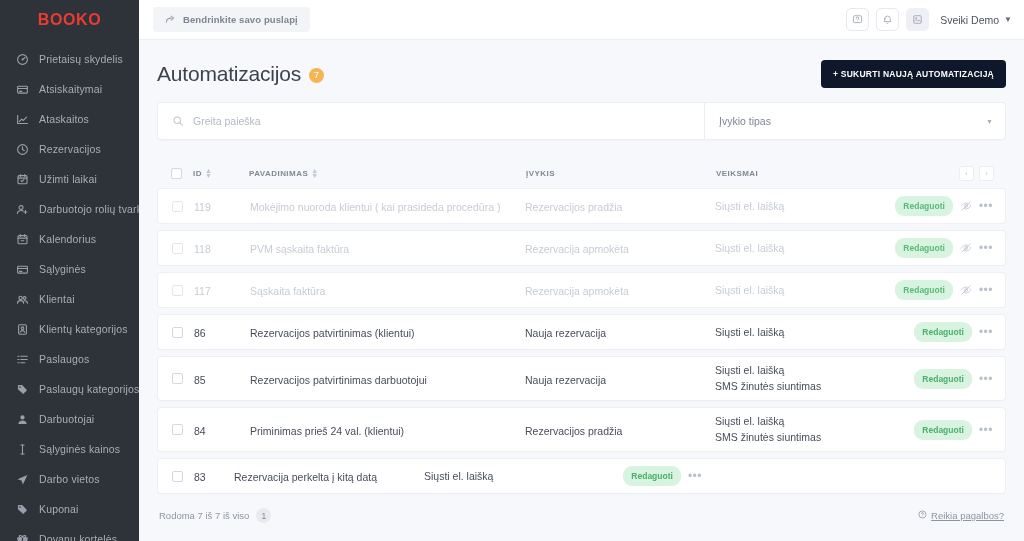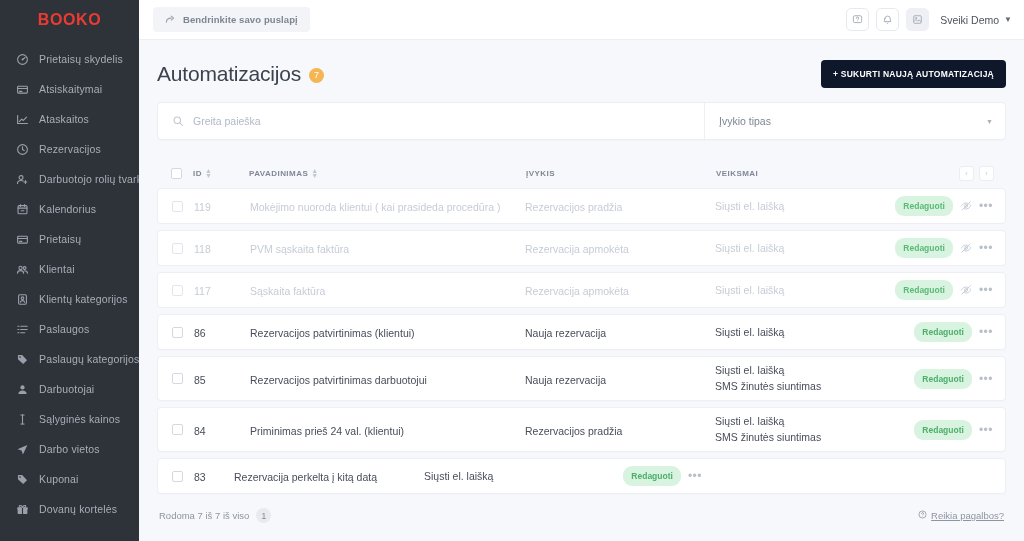--- a/index.html
+++ b/index.html
@@ -277,20 +277,31 @@
             <svg width="13" height="13" viewBox="0 0 16 16" fill="none" stroke="currentColor" stroke-width="1.35" stroke-linecap="round" stroke-linejoin="round">
               <circle cx="8" cy="8" r="6"></circle>
               <path d="M8 4.8V8l2.1 1.3"></path>
             </svg>
           </span>
           <span class="nav-label">Rezervacijos</span>
         </div>
         <div class="nav-item">
           <span class="nav-ico">
             <svg width="13" height="13" viewBox="0 0 16 16" fill="none" stroke="currentColor" stroke-width="1.35" stroke-linecap="round" stroke-linejoin="round">
+              <rect x="2.5" y="3.2" width="11" height="10" rx="1.3"></rect>
+              <path d="M2.5 6.3h11"></path>
+              <path d="M5.4 2v2.2M10.6 2v2.2"></path>
+              <path d="M6.2 9.4l1.2 1.2 2.3-2.4"></path>
+            </svg>
+          </span>
+          <span class="nav-label">Užimti laikai</span>
+        </div>
+        <div class="nav-item">
+          <span class="nav-ico">
+            <svg width="13" height="13" viewBox="0 0 16 16" fill="none" stroke="currentColor" stroke-width="1.35" stroke-linecap="round" stroke-linejoin="round">
               <circle cx="6.2" cy="5.6" r="2.4"></circle>
               <path d="M1.8 13c0-2.4 2-3.8 4.4-3.8 1 0 1.9.2 2.6.7"></path>
               <path d="M11.6 9.2v3.6M9.8 11h3.6"></path>
             </svg>
           </span>
           <span class="nav-label">Darbuotojo rolių tvarkyklė</span>
         </div>
         <div class="nav-item">
           <span class="nav-ico">
             <svg width="13" height="13" viewBox="0 0 16 16" fill="none" stroke="currentColor" stroke-width="1.35" stroke-linecap="round" stroke-linejoin="round">
@@ -303,21 +314,21 @@
           <span class="nav-label">Kalendorius</span>
         </div>
         <div class="nav-item">
           <span class="nav-ico">
             <svg width="13" height="13" viewBox="0 0 16 16" fill="none" stroke="currentColor" stroke-width="1.35" stroke-linecap="round" stroke-linejoin="round">
               <rect x="2" y="4" width="12" height="8.5" rx="1"></rect>
               <path d="M2 6.8h12"></path>
               <path d="M4.3 10.3h3"></path>
             </svg>
           </span>
-          <span class="nav-label">Prietaisų</span>
+          <span class="nav-label">Sąlyginės</span>
         </div>
         <div class="nav-item">
           <span class="nav-ico">
             <svg width="13" height="13" viewBox="0 0 16 16" fill="none" stroke="currentColor" stroke-width="1.35" stroke-linecap="round" stroke-linejoin="round">
               <circle cx="5.6" cy="6" r="2"></circle>
               <circle cx="10.6" cy="6.2" r="1.7"></circle>
               <path d="M1.8 12.6c0-2 1.7-3.2 3.8-3.2s3.8 1.2 3.8 3.2"></path>
               <path d="M10.4 9.6c2 0 3.7 1 3.7 3"></path>
             </svg>
           </span>

